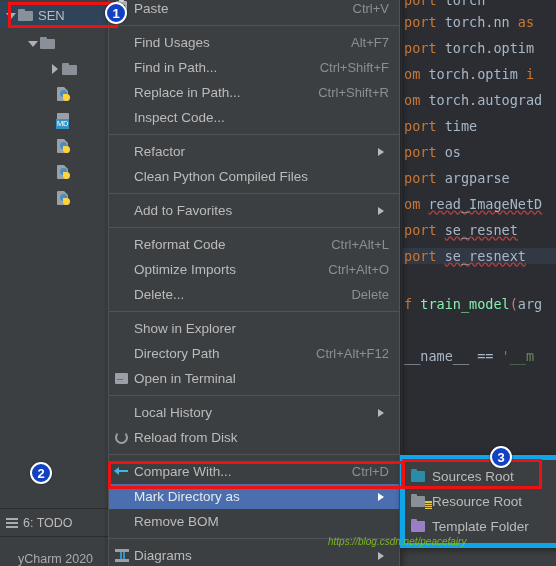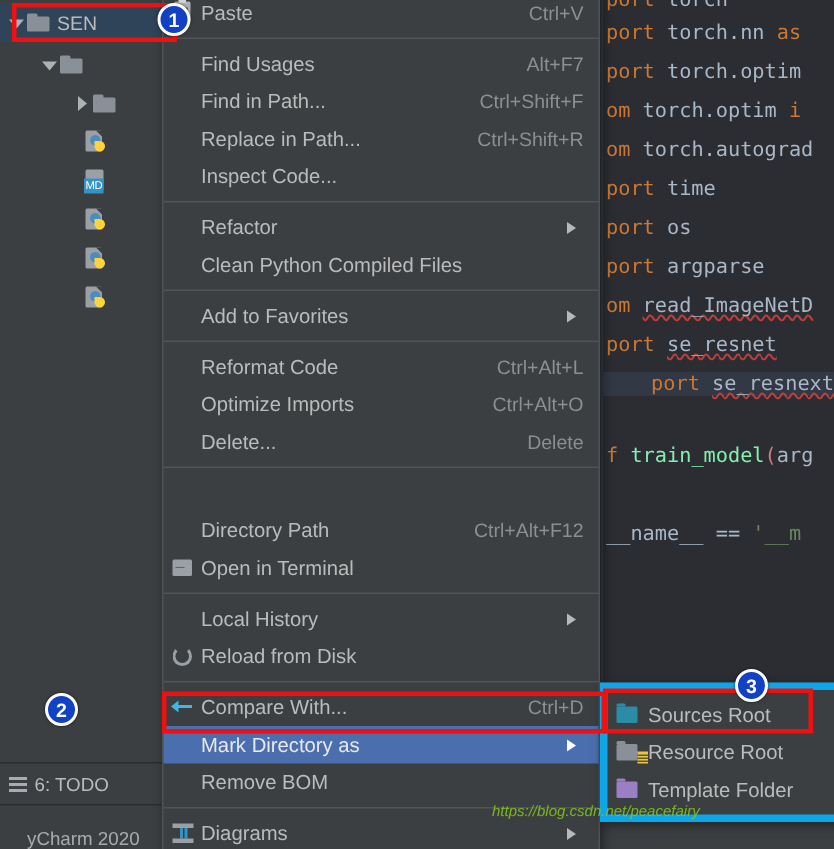--- a/index.html
+++ b/index.html
@@ -31,21 +31,21 @@
   }
   .code-line {
     position: absolute;
     left: 6px;
     white-space: pre;
     font-family: "DejaVu Sans Mono", monospace;
     font-size: 13.5px;
     letter-spacing: 0px;
     color: #a9b7c6;
   }
-  .code-line.hl { background: #323844; left:0; padding-left:6px; width:158px;text-align:right; }
+  .code-line.hl { background: #323844; left:0; padding-left:6px; width:158px; }
   .kw   { color: #cc7832; }
   .ident{ color: #a9b7c6; }
   .mod  { color: #a9b7c6; }
   .fn   { color: #86efac; }
   .str  { color: #6a8759; }
   .op   { color: #a9b7c6; }
   .squig {
     text-decoration: underline wavy #bc3f3c;
     text-decoration-skip-ink: none;
   }
@@ -458,20 +458,21 @@
     </div>
     <div class="mi">
       <span class="mi-icon"></span>
       <span class="mi-label">Delete...</span>
       <span class="mi-short">Delete</span>
     </div>
     <div class="msep"></div>
 
     <div class="mi">
       <span class="mi-icon"></span>
+      <span class="mi-label">Show in Explorer</span>
     </div>
     <div class="mi">
       <span class="mi-icon"></span>
       <span class="mi-label">Directory Path</span>
       <span class="mi-short">Ctrl+Alt+F12</span>
     </div>
     <div class="mi">
       <span class="mi-icon">
           <span class="ic-terminal"></span>
         </span>

